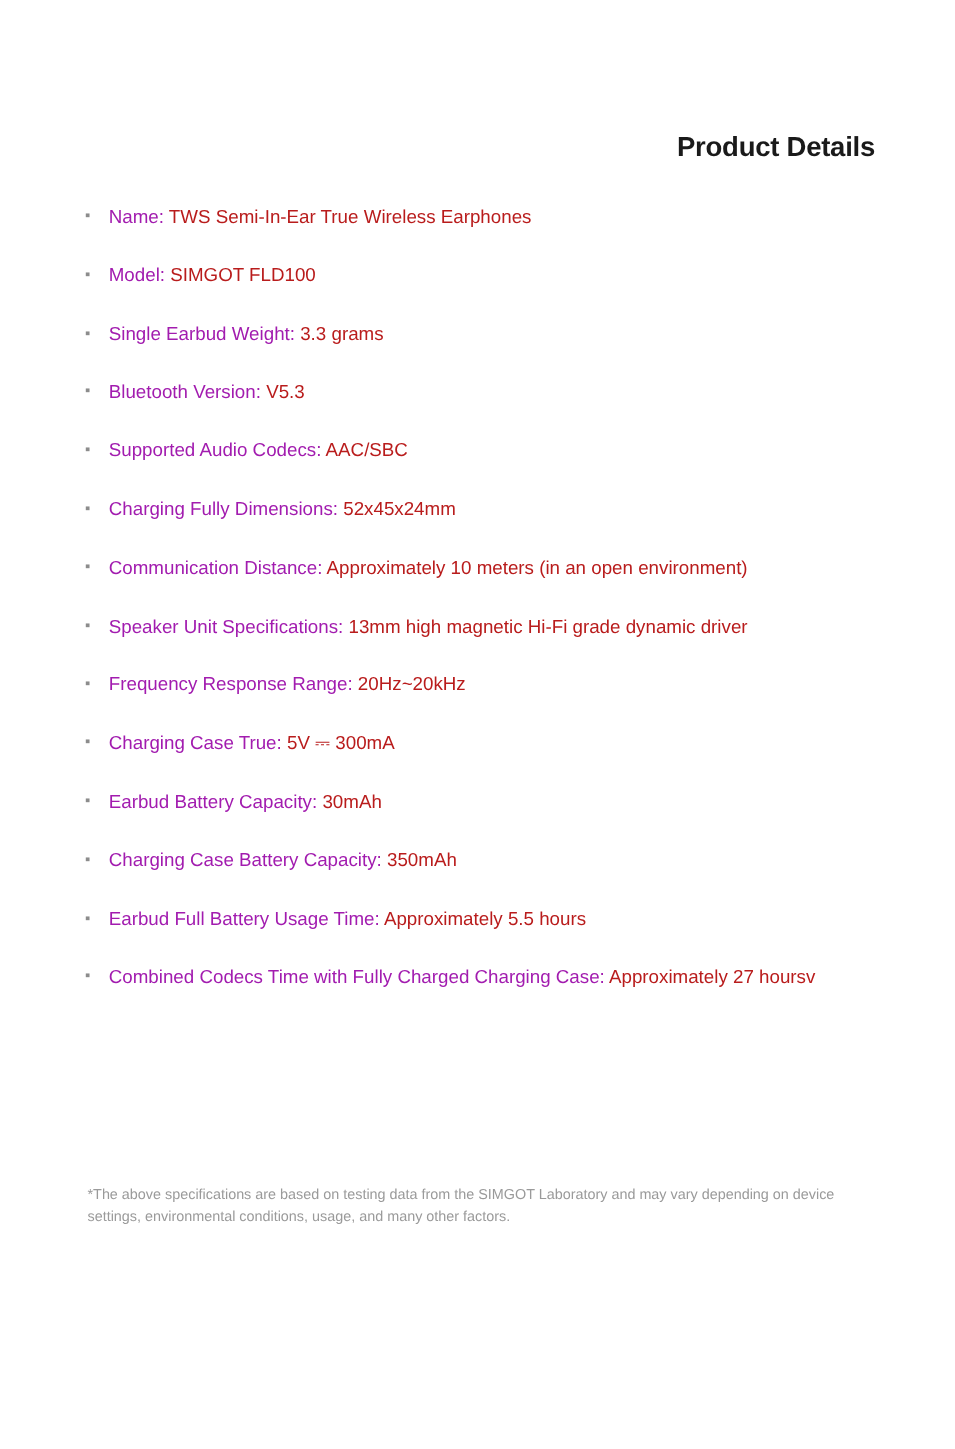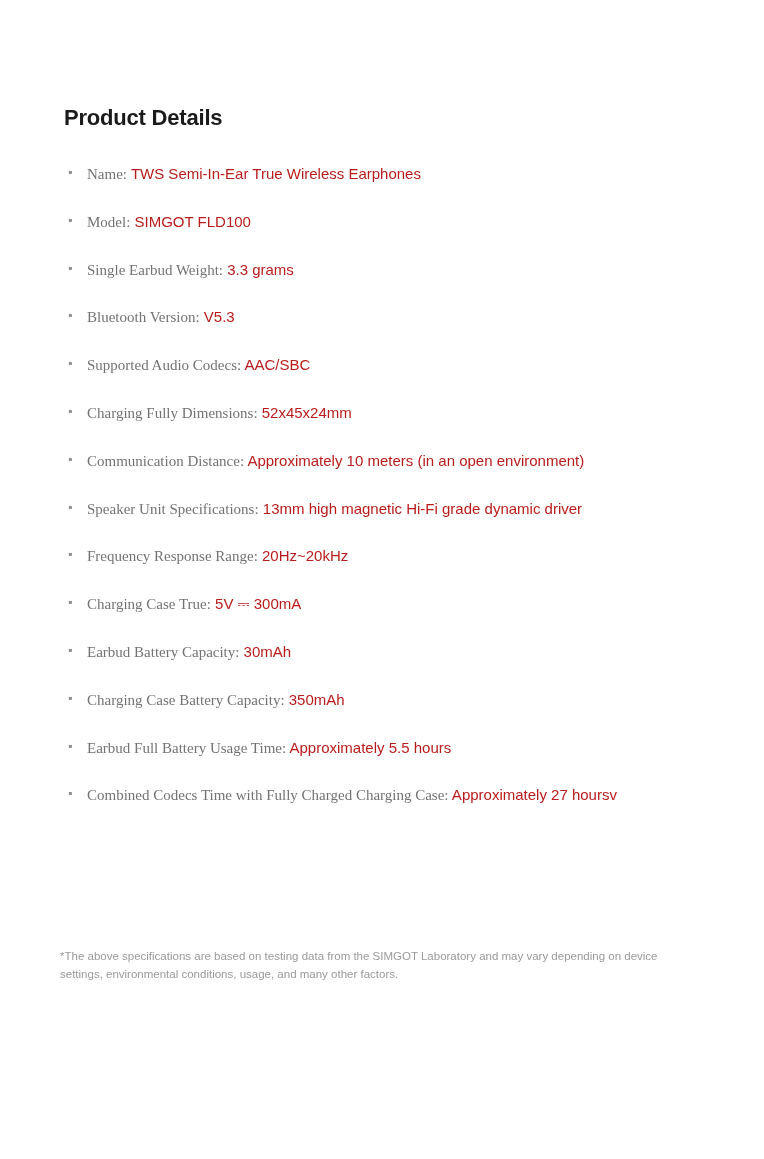--- a/index.html
+++ b/index.html
@@ -21,20 +21,21 @@
     box-sizing: border-box;
     padding: 0 64px;
   }
   .title {
     font-size: 22px;
     font-weight: bold;
     color: #1a1a1a;
     letter-spacing: -0.2px;
     margin: 0;
     padding-top: 105px;
+    text-align: right;
   }
   .spec-list {
     list-style: none;
     margin: 0;
     padding: 0;
     padding-top: 30px;
   }
   .spec-item {
     position: relative;
     padding-left: 23px;
@@ -46,29 +47,28 @@
   }
   .spec-item .bullet {
     position: absolute;
     left: 4px;
     top: 0;
     color: #8c8c8c;
     font-size: 12px;
     line-height: 1.9;
   }
   .spec-item .label {
-    color: #737373;
-    font-family: Liberation Serif, serif;
+    color: #a21caf;
   }
   .spec-item .value {
     color: #b91c1c;
   }
   .footnote {
     position: absolute;
-    left: 60px;
+    left: 70px;
     top: 935px;
     width: 636px;
     font-size: 11.5px;
     line-height: 1.65;
     color: #9a9a9a;
   }
 </style>
 </head>
 <body>
 

